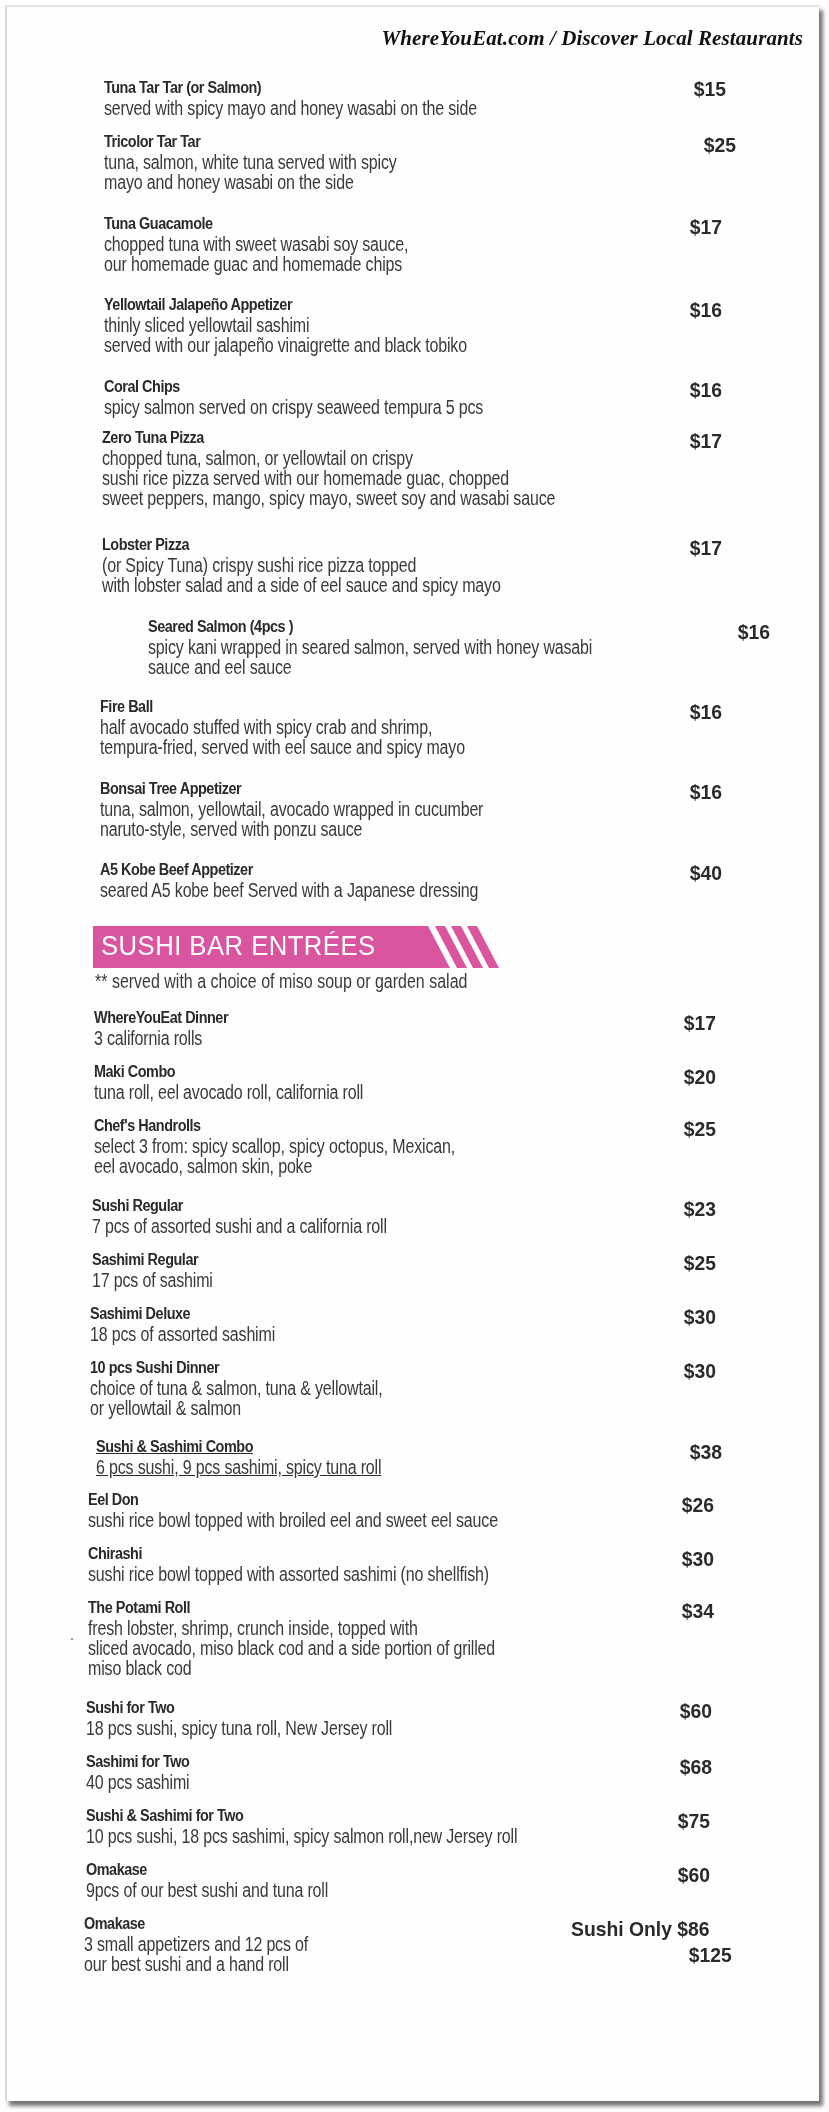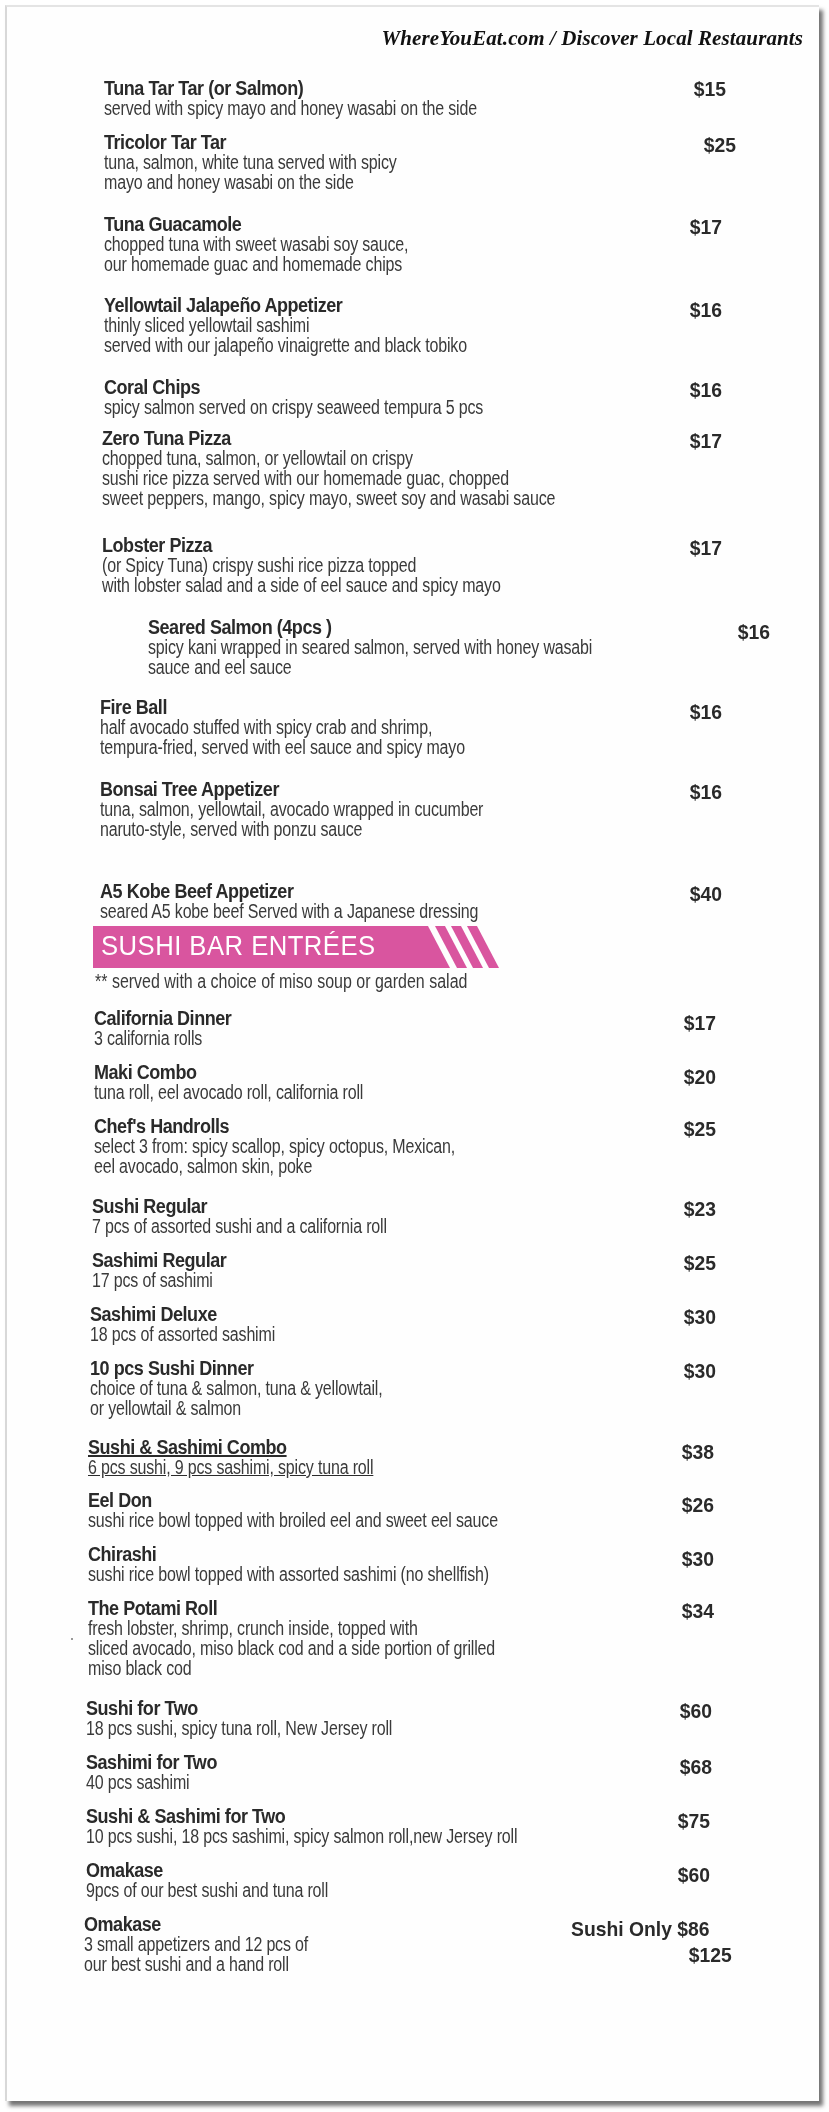--- a/index.html
+++ b/index.html
@@ -14,21 +14,21 @@
     box-shadow: 4px 5px 4px rgba(0,0,0,0.55);
   }
   .site-header {
     position: absolute; right: 26px; top: 26px;
     font-family: Liberation Serif, serif; font-style: italic; font-weight: bold;
     font-size: 21px; color: #111; letter-spacing: 0.1px;
   }
   .section { position: absolute; }
   .item { position: relative; }
   .item-name {
-    display: block; font-weight: bold; font-size: 20px; line-height: 20px;
+    display: block; font-weight: bold; font-size: 16px; line-height: 20px;
     color: #2a2a2a; letter-spacing: -0.5px; transform: scaleX(0.9); transform-origin: left;
     white-space: nowrap;
   }
   .item-desc {
     display: block; font-size: 19.5px; line-height: 20px; color: #3a3a3a;
     transform: scaleX(0.82); transform-origin: left; white-space: nowrap; letter-spacing: -0.2px;
   }
   .item-price {
     position: absolute; top: 0; font-weight: bold; font-size: 21px; line-height: 22px;
     color: #2a2a2a; white-space: nowrap; transform: scaleX(0.92); transform-origin: right;
@@ -108,41 +108,41 @@
       <span class="item-desc">half avocado stuffed with spicy crab and shrimp,</span>
       <span class="item-desc">tempura-fried, served with eel sauce and spicy mayo</span>
       <span class="item-price" style="right: auto; left: 587px; top: 4px;">$16</span>
     </div>
     <div class="item" style="position: absolute; left: 100px; top: 779px; width: 1px;">
       <span class="item-name">Bonsai Tree Appetizer</span>
       <span class="item-desc">tuna, salmon, yellowtail, avocado wrapped in cucumber</span>
       <span class="item-desc">naruto-style, served with ponzu sauce</span>
       <span class="item-price" style="right: auto; left: 587px; top: 2px;">$16</span>
     </div>
-    <div class="item" style="position: absolute; left: 100px; top: 860px; width: 1px; margin-top: 21px;">
+    <div class="item" style="position: absolute; left: 100px; top: 860px; width: 1px;">
       <span class="item-name">A5 Kobe Beef Appetizer</span>
       <span class="item-desc">seared A5 kobe beef Served with a Japanese dressing</span>
       <span class="item-price" style="right: auto; left: 587px; top: 2px;">$40</span>
     </div>
   </div>
 
 <div class="banner">
   <svg width="420" height="46" viewBox="0 0 420 46">
     <polygon points="0,2 335,2 357,44 0,44" fill="#d9559f"></polygon>
     <polygon points="342,2 352,2 374,44 364,44" fill="#d9559f"></polygon>
     <polygon points="358,2 368,2 390,44 380,44" fill="#d9559f"></polygon>
     <polygon points="374,2 384,2 406,44 396,44" fill="#d9559f"></polygon>
   </svg>
   <div class="banner-title">SUSHI BAR ENTRÉES</div>
 </div>
 <div class="banner-note">** served with a choice of miso soup or garden salad</div>
 
 <div class="section" id="entrees">
     <div class="item" style="position: absolute; left: 94px; top: 1008px; width: 1px;">
-      <span class="item-name">California Dinner</span>
+      <span class="item-name">WhereYouEat Dinner</span>
       <span class="item-desc">3 california rolls</span>
       <span class="item-price" style="right: auto; left: 587px; top: 4px;">$17</span>
     </div>
     <div class="item" style="position: absolute; left: 94px; top: 1062px; width: 1px;">
       <span class="item-name">Maki Combo</span>
       <span class="item-desc">tuna roll, eel avocado roll, california roll</span>
       <span class="item-price" style="right: auto; left: 587px; top: 4px;">$20</span>
     </div>
     <div class="item" style="position: absolute; left: 94px; top: 1116px; width: 1px;">
       <span class="item-name">Chef's Handrolls</span>
@@ -164,21 +164,21 @@
       <span class="item-name">Sashimi Deluxe</span>
       <span class="item-desc">18 pcs of assorted sashimi</span>
       <span class="item-price" style="right: auto; left: 591px; top: 2px;">$30</span>
     </div>
     <div class="item" style="position: absolute; left: 90px; top: 1358px; width: 1px;">
       <span class="item-name">10 pcs Sushi Dinner</span>
       <span class="item-desc">choice of tuna &amp; salmon, tuna &amp; yellowtail,</span>
       <span class="item-desc">or yellowtail &amp; salmon</span>
       <span class="item-price" style="right: auto; left: 591px; top: 2px;">$30</span>
     </div>
-    <div class="item" style="position: absolute; left: 88px; top: 1437px; width: 1px; text-decoration: underline;">
+    <div class="item" style="position: absolute; left: 96px; top: 1437px; width: 1px; text-decoration: underline;">
       <span class="item-name">Sushi &amp; Sashimi Combo</span>
       <span class="item-desc">6 pcs sushi, 9 pcs sashimi, spicy tuna roll</span>
       <span class="item-price" style="right: auto; left: 591px; top: 4px;">$38</span>
     </div>
     <div class="item" style="position: absolute; left: 88px; top: 1490px; width: 1px;">
       <span class="item-name">Eel Don</span>
       <span class="item-desc">sushi rice bowl topped with broiled eel and sweet eel sauce</span>
       <span class="item-price" style="right: auto; left: 591px; top: 4px;">$26</span>
     </div>
     <div class="item" style="position: absolute; left: 88px; top: 1544px; width: 1px;">

